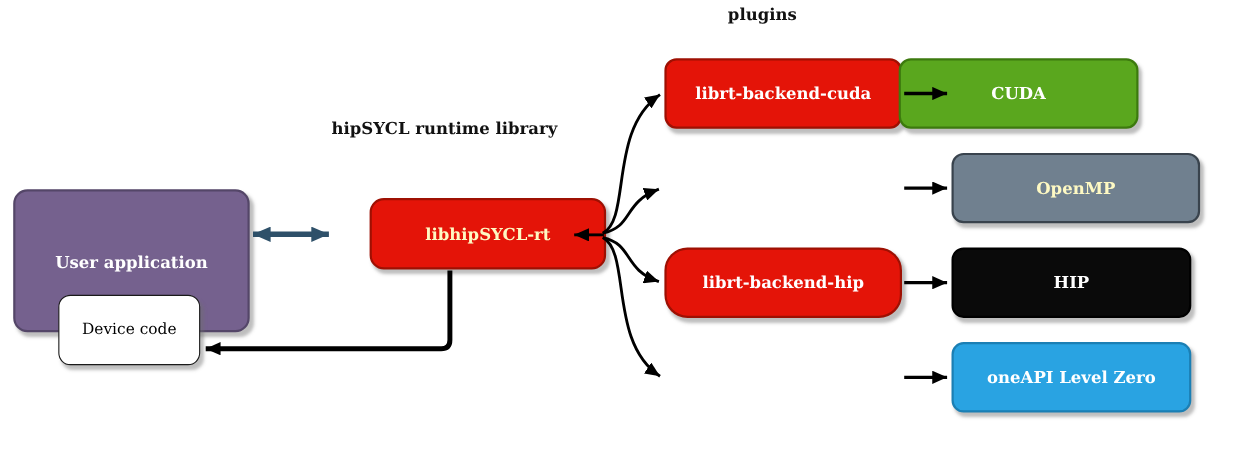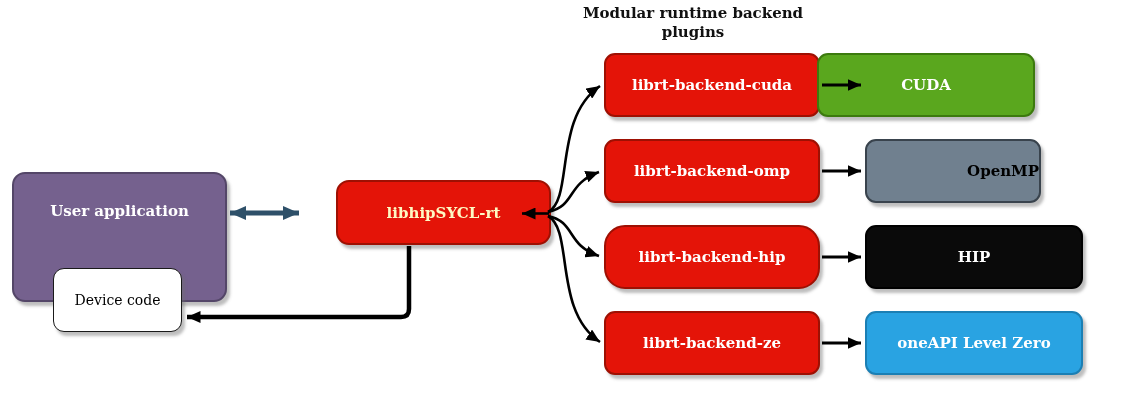--- a/index.html
+++ b/index.html
@@ -30,54 +30,48 @@
     position:absolute;left:0;top:0;
     pointer-events:none;
   }
 </style>
 </head>
 <body>
 
 <div class="canvas">
 
   <div class="title" style="left:553px;top:4px;width:280px;">
-    <div>Modular runtime backend</div>
     <div>plugins</div>
   </div>
 
+  <div class="title" style="left:294px;top:108px;width:220px;">hipSYCL runtime library</div>
 
   <div class="node" style="left: 12px; top: 172px; width: 215px; height: 130px; align-items: flex-start; background-color: rgb(117, 97, 142); border-color: rgb(84, 70, 104); color: rgb(255, 255, 255);">
-    <span style="margin-top:28px;">User application</span>
+    <span style="margin-top:56px;">User application</span>
   </div>
 
   <div class="node thin-border" style="left: 53px; top: 268px; width: 129px; height: 64px; font-weight: normal; font-size: 14px; border-radius: 11px; background-color: rgb(255, 255, 255); border-color: rgb(26, 26, 26); color: rgb(0, 0, 0);">
     <span>Device code</span>
   </div>
 
   <div class="node" style="left: 308px; top: 180px; width: 215px; height: 65px; background-color: rgb(228, 20, 8); border-color: rgb(158, 16, 3); color: #fef9c3; margin-left: 28px;">
     <span>libhipSYCL-rt</span>
   </div>
 
   <div class="node" style="left: 604px; top: 53px; width: 216px; height: 64px; border-radius: 11px; background-color: rgb(228, 20, 8); border-color: rgb(158, 16, 3); color: rgb(255, 255, 255);">
     <span>librt-backend-cuda</span>
   </div>
-  <div class="node" style="left: 604px; top: 139px; width: 216px; height: 64px; border-radius: 11px; background-color: rgb(228, 20, 8); border-color: rgb(158, 16, 3); color: rgb(255, 255, 255);">
-    <span>librt-backend-omp</span>
-  </div>
   <div class="node" style="left: 604px; top: 225px; width: 216px; height: 64px; border-radius: 21px; background-color: rgb(228, 20, 8); border-color: rgb(158, 16, 3); color: rgb(255, 255, 255);">
     <span>librt-backend-hip</span>
-  </div>
-  <div class="node" style="left: 604px; top: 311px; width: 216px; height: 64px; border-radius: 11px; background-color: rgb(228, 20, 8); border-color: rgb(158, 16, 3); color: rgb(255, 255, 255);">
-    <span>librt-backend-ze</span>
   </div>
 
   <div class="node" style="left: 817px; top: 53px; width: 218px; height: 64px; border-radius: 11px; background-color: rgb(90, 167, 30); border-color: rgb(60, 122, 14); color: rgb(255, 255, 255);">
     <span>CUDA</span>
   </div>
-  <div class="node" style="left: 865px; top: 139px; width: 176px; height: 64px; border-radius: 11px; background-color: rgb(112, 128, 143); border-color: rgb(57, 67, 77); color: #000000; justify-content: flex-end;">
+  <div class="node" style="left: 865px; top: 139px; width: 226px; height: 64px; border-radius: 11px; background-color: rgb(112, 128, 143); border-color: rgb(57, 67, 77); color: #fef9c3;">
     <span>OpenMP</span>
   </div>
   <div class="node" style="left: 865px; top: 225px; width: 218px; height: 64px; border-radius: 11px; background-color: rgb(10, 10, 10); border-color: rgb(0, 0, 0); color: rgb(255, 255, 255);">
     <span>HIP</span>
   </div>
   <div class="node" style="left: 865px; top: 311px; width: 218px; height: 64px; border-radius: 11px; background-color: rgb(41, 163, 226); border-color: rgb(27, 127, 180); color: rgb(255, 255, 255);">
     <span>oneAPI Level Zero</span>
   </div>
 
   <svg class="arrow-layer" width="1140" height="416" viewBox="0 0 1140 416">

